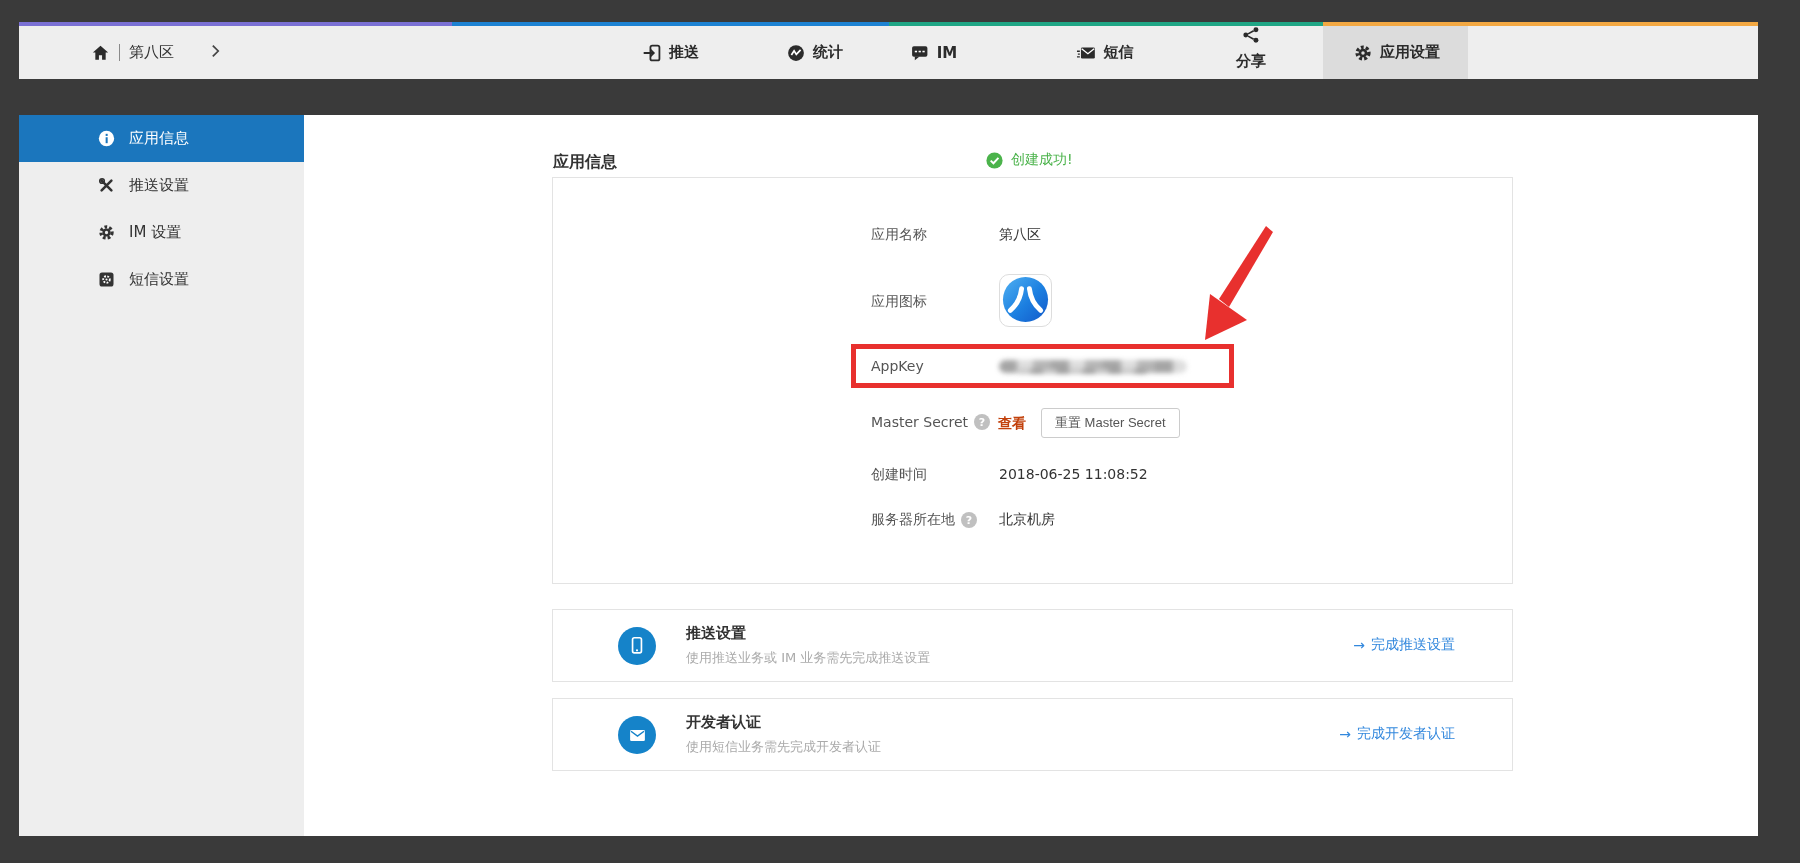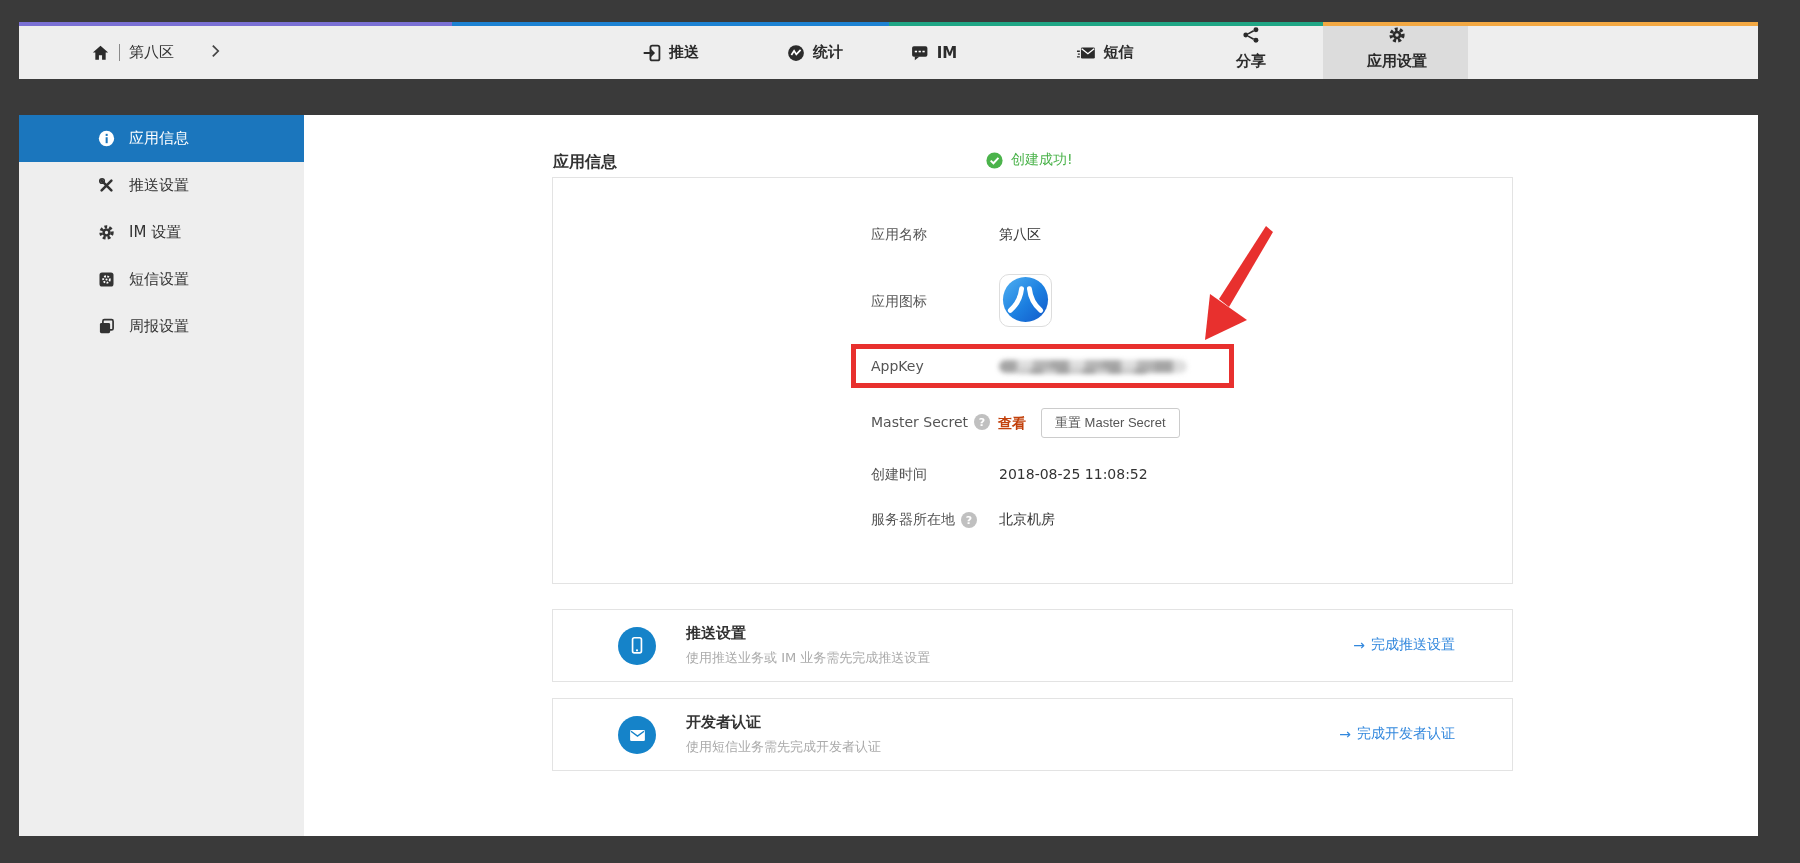--- a/index.html
+++ b/index.html
@@ -15,21 +15,21 @@
   .tb-b3 { left:870px; width:434px; background:#1fa685; }
   .tb-b4 { left:1304px; width:435px; background:#f3a842; }
   .active-tab-bg { position:absolute; left:1304px; top:4px; width:145px; height:53px; background:#dcdcdc; }
   .breadcrumb { position:absolute; left:72px; top:4px; height:53px; display:flex; align-items:center; gap:9px; }
   .crumb-divider { width:1px; height:17px; background:#8a8a8a; }
   .crumb-text { font-size:15px; color:#333; }
   .crumb-chevron { position:absolute; left:192px; top:21px; }
   .tab { position:absolute; top:4px; height:53px; display:flex; align-items:center; gap:8px; transform:translateX(-50%); cursor:pointer; }
   .tab .tlabel { font-size:15px; color:#2b2b2b; font-weight:bold; }
   .tab-push{left:652px;} .tab-stats{left:796px;} .tab-im{left:915px;}
-  .tab-sms{left:1086px;} .tab-share{left:1232px;flex-direction:column;} .tab-appset{left:1378px;flex-direction:column;}
+  .tab-sms{left:1086px;} .tab-share{left:1232px;flex-direction:column;} .tab-appset{left:1378px;}
 
   
   .sidebar { position:absolute; left:19px; top:115px; width:285px; height:721px; background:#eeeeee; }
   .side-item { height:47px; display:flex; align-items:center; padding-left:79px; gap:14px; font-size:15px; color:#333; cursor:pointer; }
   .side-item.active { background:#1b76bd; color:#fff; }
   .side-item .sicon { width:17px; height:17px; display:inline-flex; }
 
   
   .content { position:absolute; left:304px; top:115px; width:1454px; height:721px; background:#fff; }
   .section-title { position:absolute; left:249px; top:37px; font-size:16px; font-weight:bold; color:#333; }
@@ -187,29 +187,20 @@
     </div>
     <div class="side-item">
       <span class="sicon">
         <svg width="17" height="17" viewBox="0 0 16 16">
             <rect x="1.4" y="1.4" width="13.2" height="13.2" rx="2.4" fill="#333"></rect>
             <circle cx="8" cy="8" r="3.1" fill="none" stroke="#fff" stroke-width="1.7" stroke-dasharray="1.7 1.3"></circle>
             <circle cx="8" cy="8" r="1" fill="#fff"></circle>
           </svg>
       </span>
       <span>短信设置</span>
-    </div>
-    <div class="side-item">
-      <span class="sicon">
-        <svg width="17" height="17" viewBox="0 0 16 16">
-            <rect x="4.6" y="1.6" width="9.6" height="9.6" rx="1.4" fill="none" stroke="#333" stroke-width="1.6"></rect>
-            <rect x="1.8" y="4.8" width="9.6" height="9.6" rx="1.4" fill="#333"></rect>
-          </svg>
-      </span>
-      <span>周报设置</span>
     </div>
   </div>
 
   <div class="content">
     <div class="section-title">应用信息</div>
 
     <div class="success-badge">
       <span style="display:inline-flex;">
         <svg width="17" height="17" viewBox="0 0 16 16">
             <circle cx="8" cy="8" r="7.6" fill="#4bb34b"></circle>
@@ -245,21 +236,21 @@
       <div class="redbox"></div>
 
       <span class="prow-label" style="top:236px;">
         <span>Master Secret</span>
         <span class="help-circle">?</span>
       </span>
       <span class="view-link" style="top:237px;">查看</span>
       <button class="reset-btn">重置 Master Secret</button>
 
       <span class="prow-label" style="top:288px;">创建时间</span>
-      <span class="prow-value" style="top:288px;">2018-08-25 11:08:52</span>
+      <span class="prow-value" style="top:288px;">2018-06-25 11:08:52</span>
 
       <span class="prow-label" style="top:333px;">
         <span>服务器所在地</span>
         <span class="help-circle">?</span>
       </span>
       <span class="prow-value" style="top:333px;">北京机房</span>
     </div>
 
     <div class="card card1">
       <div class="card-circle">

